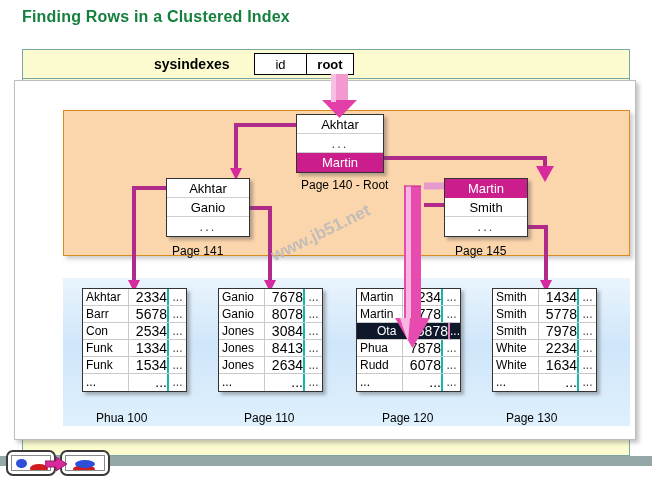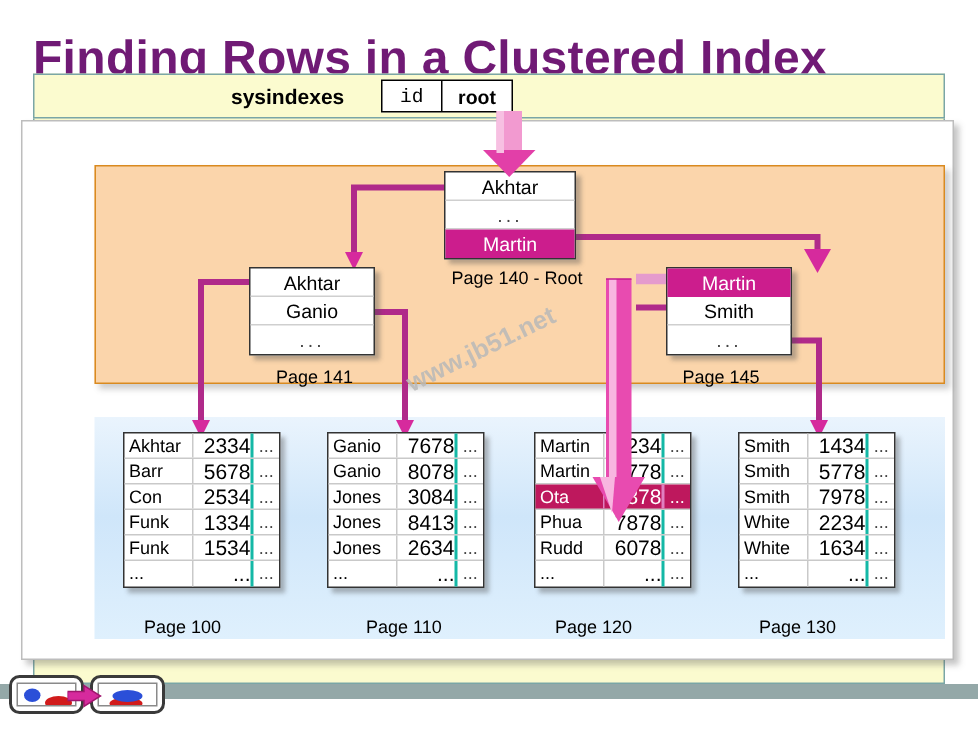--- a/index.html
+++ b/index.html
@@ -6,22 +6,22 @@
   body{
     width:652px;height:488px;background:#ffffff;
     font-family:"Liberation Sans","DejaVu Sans",sans-serif;
     position:relative;overflow:hidden;
   }
   #root{position:absolute;left:0;top:0;width:652px;height:488px;}
 
   
   .title{
     position:absolute;left:22px;top:8px;
-    font-size:32px;font-weight:bold;color:#701a75;
-    letter-spacing:.2px;white-space:nowrap;margin-top:12px;
+    font-size:16px;font-weight:bold;color:#15803d;
+    letter-spacing:.2px;white-space:nowrap;
   }
 
   
   .sysbar{
     position:absolute;left:22px;top:49px;width:608px;height:30px;
     background:#fbfbcf;border:1px solid #7aa6a6;box-sizing:border-box;
   }
   .sysbar-label{
     position:absolute;left:154px;top:56px;
     font-size:14px;font-weight:bold;color:#000;white-space:nowrap;
@@ -29,21 +29,21 @@
   .systable{
     position:absolute;left:254px;top:53px;height:22px;
     display:flex;border:1px solid #000;background:#fff;box-sizing:border-box;
   }
   .systable .cell{
     display:flex;align-items:center;justify-content:center;
     font-size:13px;color:#000;border-right:1px solid #000;
     box-sizing:border-box;padding:0 6px;
   }
   .systable .cell:last-child{border-right:none;font-weight:bold;}
-  .c-id{width:40px;font-family:Liberation Mono, monospace;}
+  .c-id{width:52px;}
   .c-indid{width:84px;}
   .c-root{width:46px;}
 
   
   .yellow-strip{
     position:absolute;left:22px;top:64px;width:608px;height:392px;
     background:#fbfbcf;border:1px solid #7aa6a6;box-sizing:border-box;
   }
 
   
@@ -89,35 +89,35 @@
   .node .row.dots{color:#444;letter-spacing:2px;}
 
   .node-root{left:296px;top:114px;width:88px;}
   .node-141{left:166px;top:178px;width:84px;}
   .node-145{left:444px;top:178px;width:84px;}
 
   .caption{
     position:absolute;font-size:12px;color:#000;white-space:nowrap;z-index:6;
   }
   .cap-root{left:301px;top:178px;}
-  .cap-141{left:184px;top:244px;}
+  .cap-141{left:172px;top:244px;}
   .cap-145{left:455px;top:244px;}
 
   
   .leaf{
     position:absolute;top:288px;width:105px;
     background:#fff;border:1px solid #333;box-sizing:border-box;
     box-shadow:3px 3px 3px rgba(80,80,80,.4);z-index:6;
   }
   .leaf .lrow{
     display:flex;height:17px;line-height:17px;
     border-bottom:1px solid #c9c9c9;box-sizing:border-box;
   }
   .leaf .lrow:last-child{border-bottom:none;}
-  .leaf .lrow.hl{background:#be185d;color:#fff;}
+  .leaf .lrow.hl{background:#0f172a;color:#fff;padding-left:17px;}
   .leaf .lrow.hl .k,.leaf .lrow.hl .v{border-color:#e07fc0;}
   .leaf .k{
     width:46px;font-size:12px;color:#000;padding-left:3px;
     border-right:1px solid #c9c9c9;box-sizing:border-box;
     white-space:nowrap;overflow:hidden;
   }
   .leaf .v{
     width:40px;font-size:14px;color:#000;text-align:right;
     border-right:2px solid #14b8a6;box-sizing:border-box;
   }
@@ -125,21 +125,21 @@
   .leaf .lrow.hl .k,.leaf .lrow.hl .v,.leaf .lrow.hl .e{color:#fff;}
 
   .leaf-0{left:82px;}
   .leaf-1{left:218px;}
   .leaf-2{left:356px;}
   .leaf-3{left:492px;}
 
   .lcap{position:absolute;top:411px;font-size:12px;color:#000;z-index:6;}
   .lcap-0{left:96px;}
   .lcap-1{left:244px;}
-  .lcap-2{left:370px;}
+  .lcap-2{left:382px;}
   .lcap-3{left:506px;}
 
   
   .wires{position:absolute;left:0;top:0;width:652px;height:488px;z-index:4;}
   .wires-top{z-index:7;}
 
   
   .wm-diag{
     position:absolute;left:268px;top:248px;
     font-size:17px;font-weight:bold;color:#b9b9b9;
@@ -260,21 +260,21 @@
         <div class="k">Funk</div>
         <div class="v">1534</div>
         <div class="e">...</div>
       </div>
     <div class="lrow">
         <div class="k">...</div>
         <div class="v">...</div>
         <div class="e">...</div>
       </div>
   </div>
-  <div class="lcap lcap-0">Page 100</div>
+  <div class="lcap lcap-0">Phua 100</div>
 
   <div class="leaf leaf-1">
     <div class="lrow">
         <div class="k">Ganio</div>
         <div class="v">7678</div>
         <div class="e">...</div>
       </div>
     <div class="lrow">
         <div class="k">Ganio</div>
         <div class="v">8078</div>

